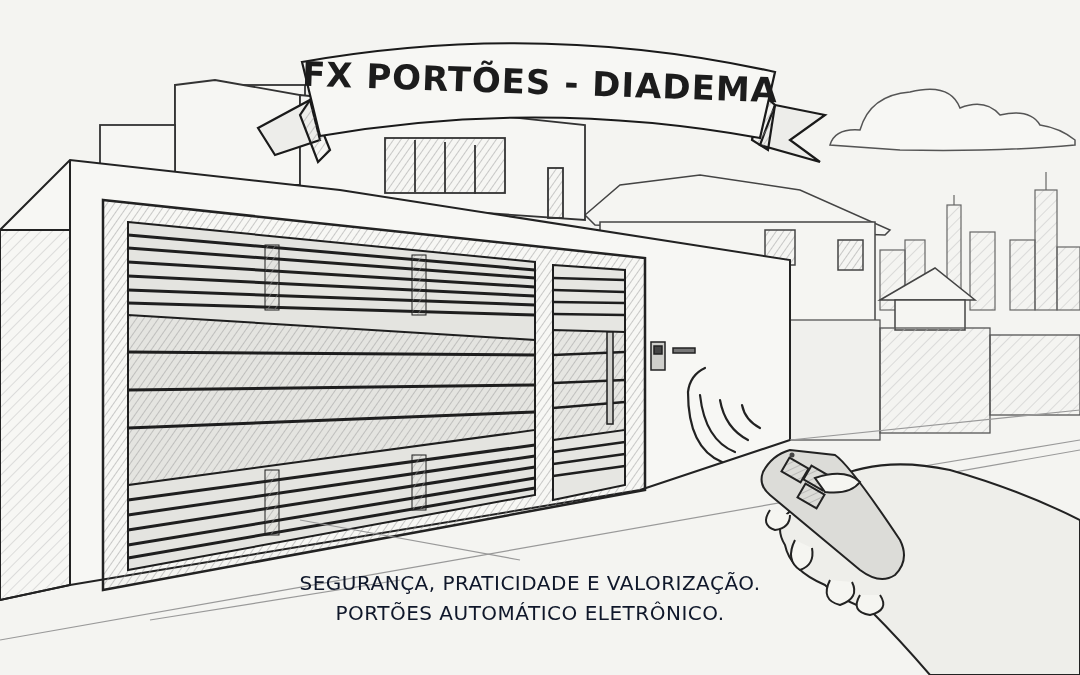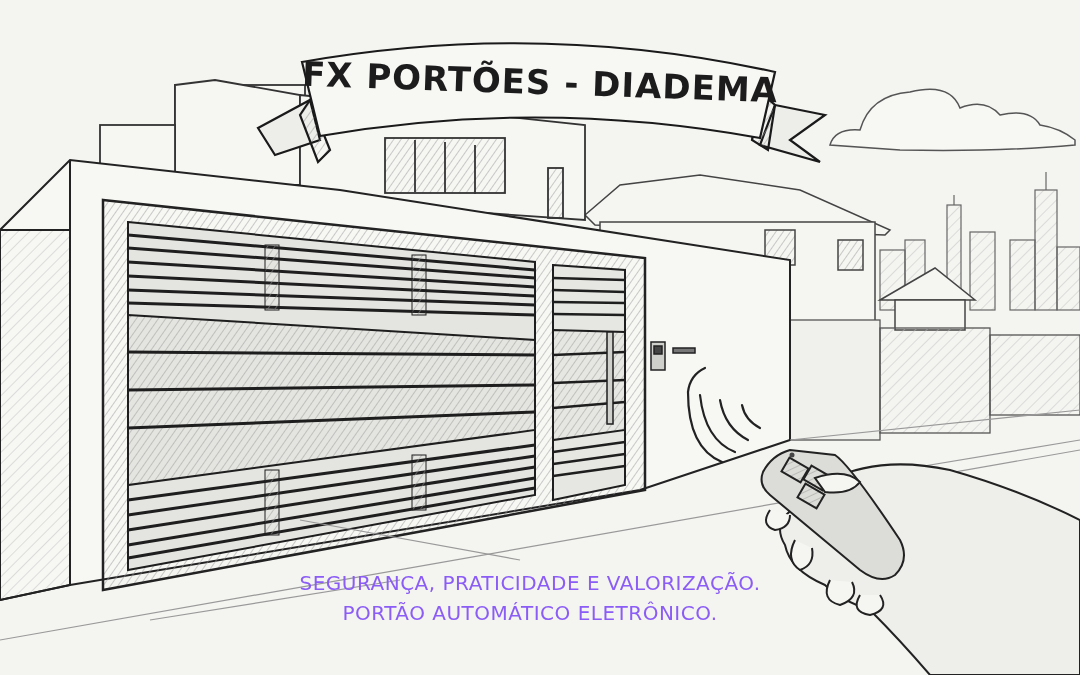--- a/index.html
+++ b/index.html
@@ -6,21 +6,21 @@
   body { width:1080px; height:675px; overflow:hidden; background:#f3f3f0; }
   .scene { position:relative; width:1080px; height:675px; background:#f4f4f1; font-family:"DejaVu Sans", sans-serif; }
   svg.art { position:absolute; left:0; top:0; width:1080px; height:675px; }
   .banner-text {
     position:absolute; left:300px; top:62px; width:480px; text-align:center;
     font-family:"DejaVu Sans", sans-serif; font-weight:bold; font-size:34px; color:#1c1c1c;
     letter-spacing:1px; transform:rotate(2deg);
   }
   .caption {
     position:absolute; left:250px; top:568px; width:560px; text-align:center;
-    font-family:"DejaVu Sans", sans-serif; font-size:20px; line-height:30px; color:#8b5cf6;
+    font-family:"DejaVu Sans", sans-serif; font-size:20px; line-height:30px; color:#0f172a;
     letter-spacing:0.5px;
   }
 </style>
 </head>
 <body>
 
 <div class="scene">
   <svg class="art" viewBox="0 0 1080 675" xmlns="http://www.w3.org/2000/svg">
     <defs>
       <pattern id="hatch" width="6" height="6" patternUnits="userSpaceOnUse" patternTransform="rotate(35)">
@@ -170,15 +170,15 @@
       <polygon points="300,115 310,100 330,150 318,162" fill="url(#hatch)"></polygon>
       <polygon points="760,92 775,105 768,150 752,140" fill="url(#hatch)"></polygon>
       <path d="M302,62 Q540,20 775,72 L760,138 Q540,98 320,136 Z"></path>
     </g>
   </svg>
 
   <div class="banner-text">FX PORTÕES - DIADEMA</div>
 
   <div class="caption">
     <div>SEGURANÇA, PRATICIDADE E VALORIZAÇÃO.</div>
-    <div>PORTÃO AUTOMÁTICO ELETRÔNICO.</div>
+    <div>PORTÕES AUTOMÁTICO ELETRÔNICO.</div>
   </div>
 </div>
 
 </body></html>

